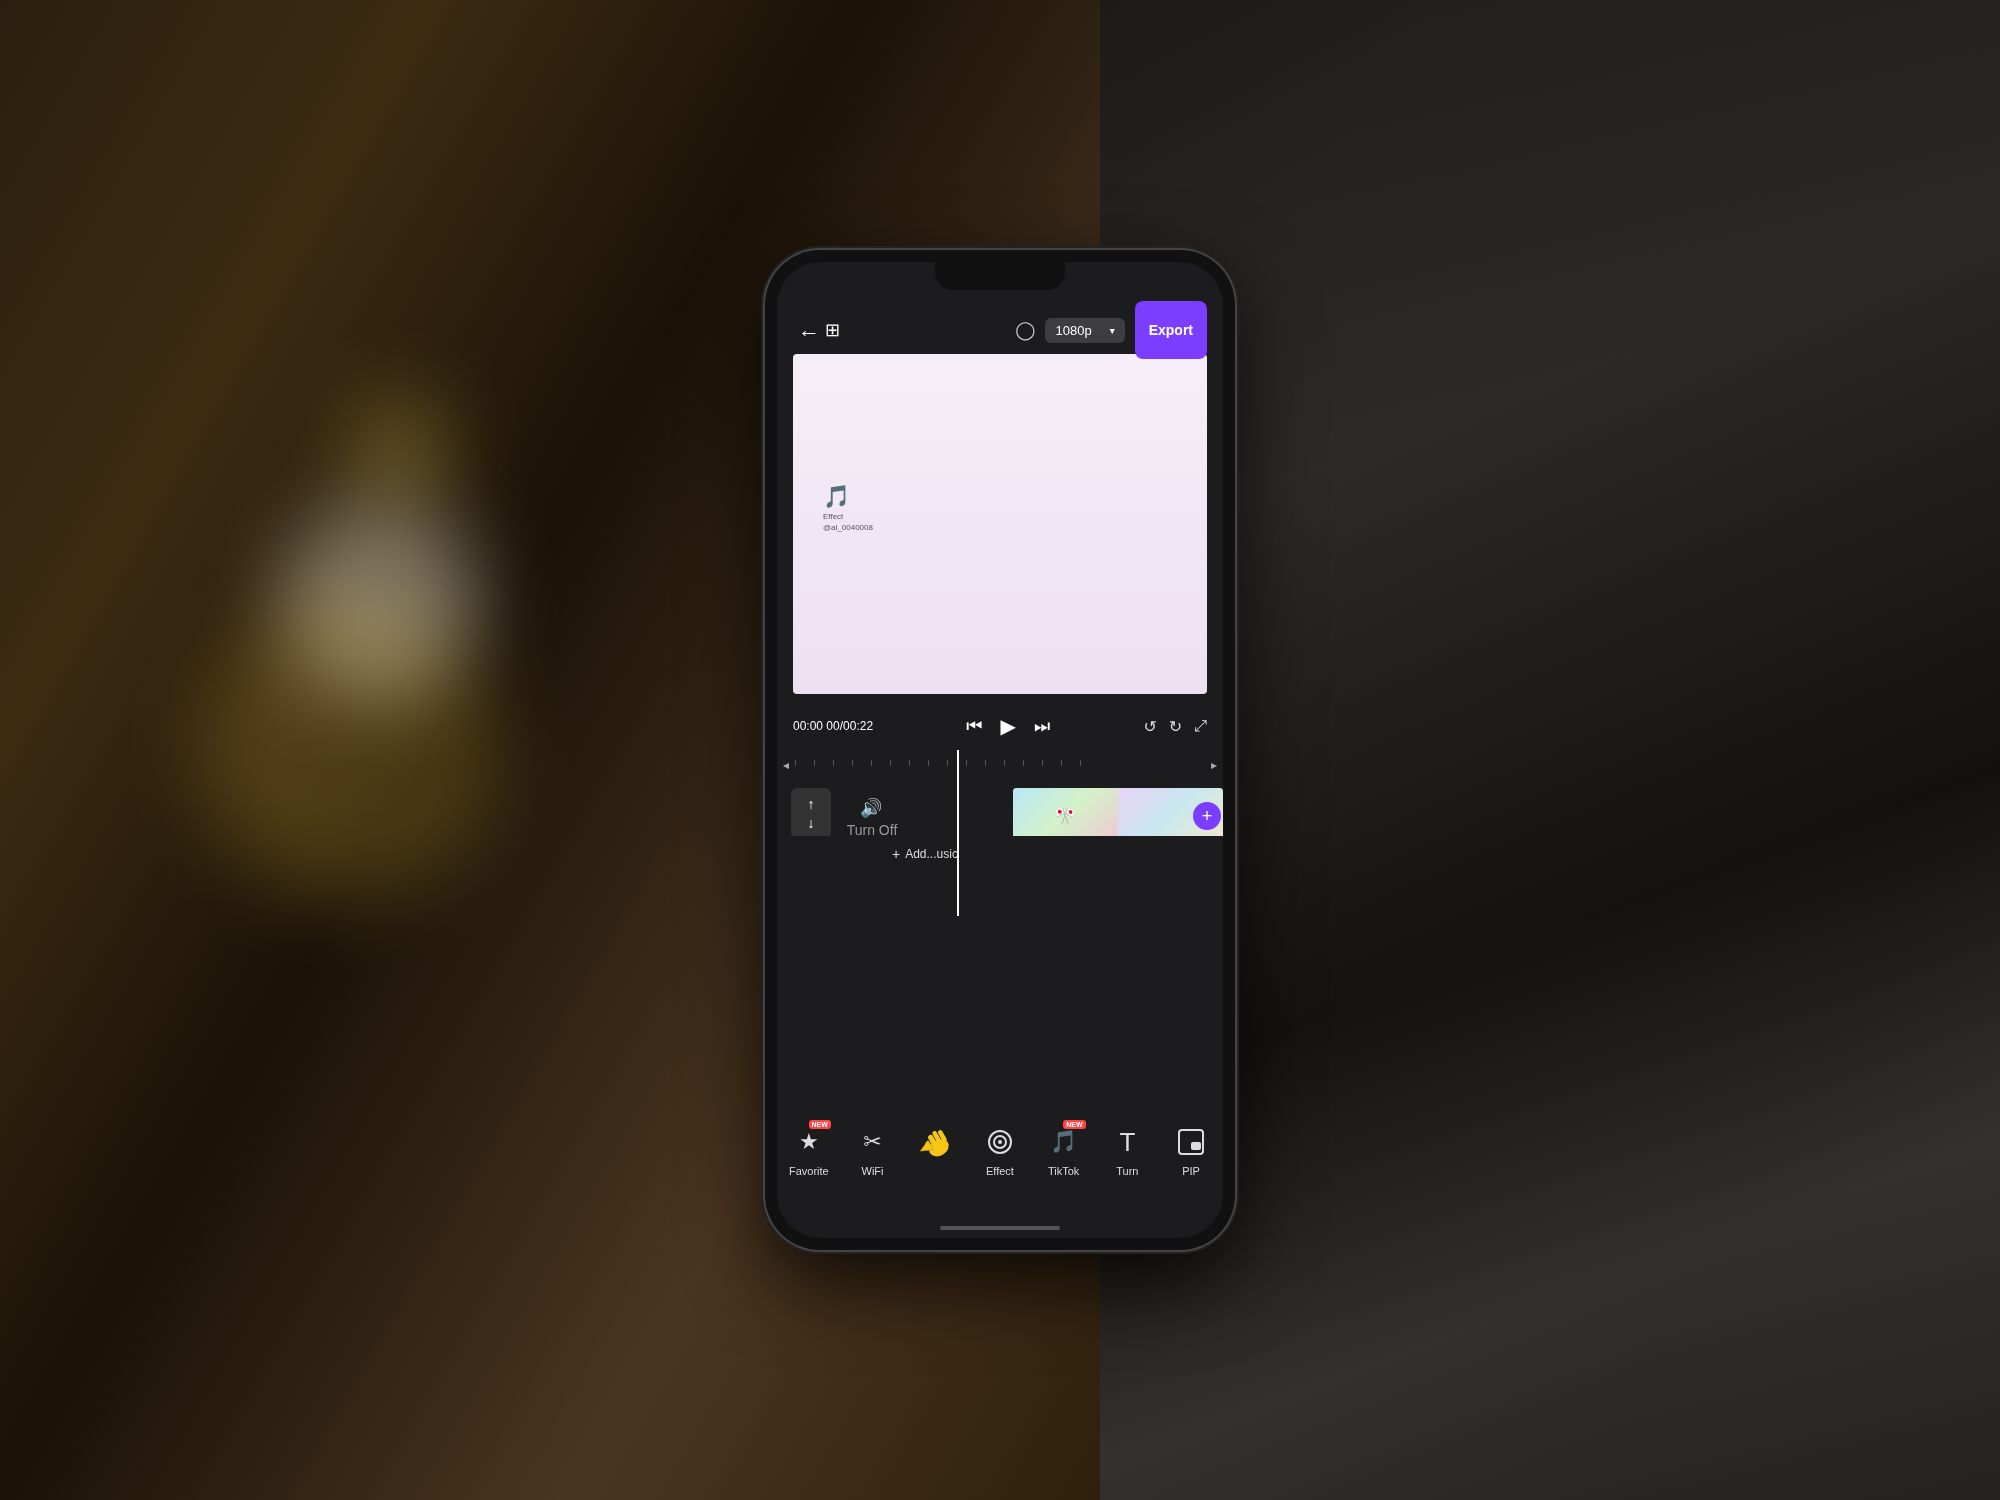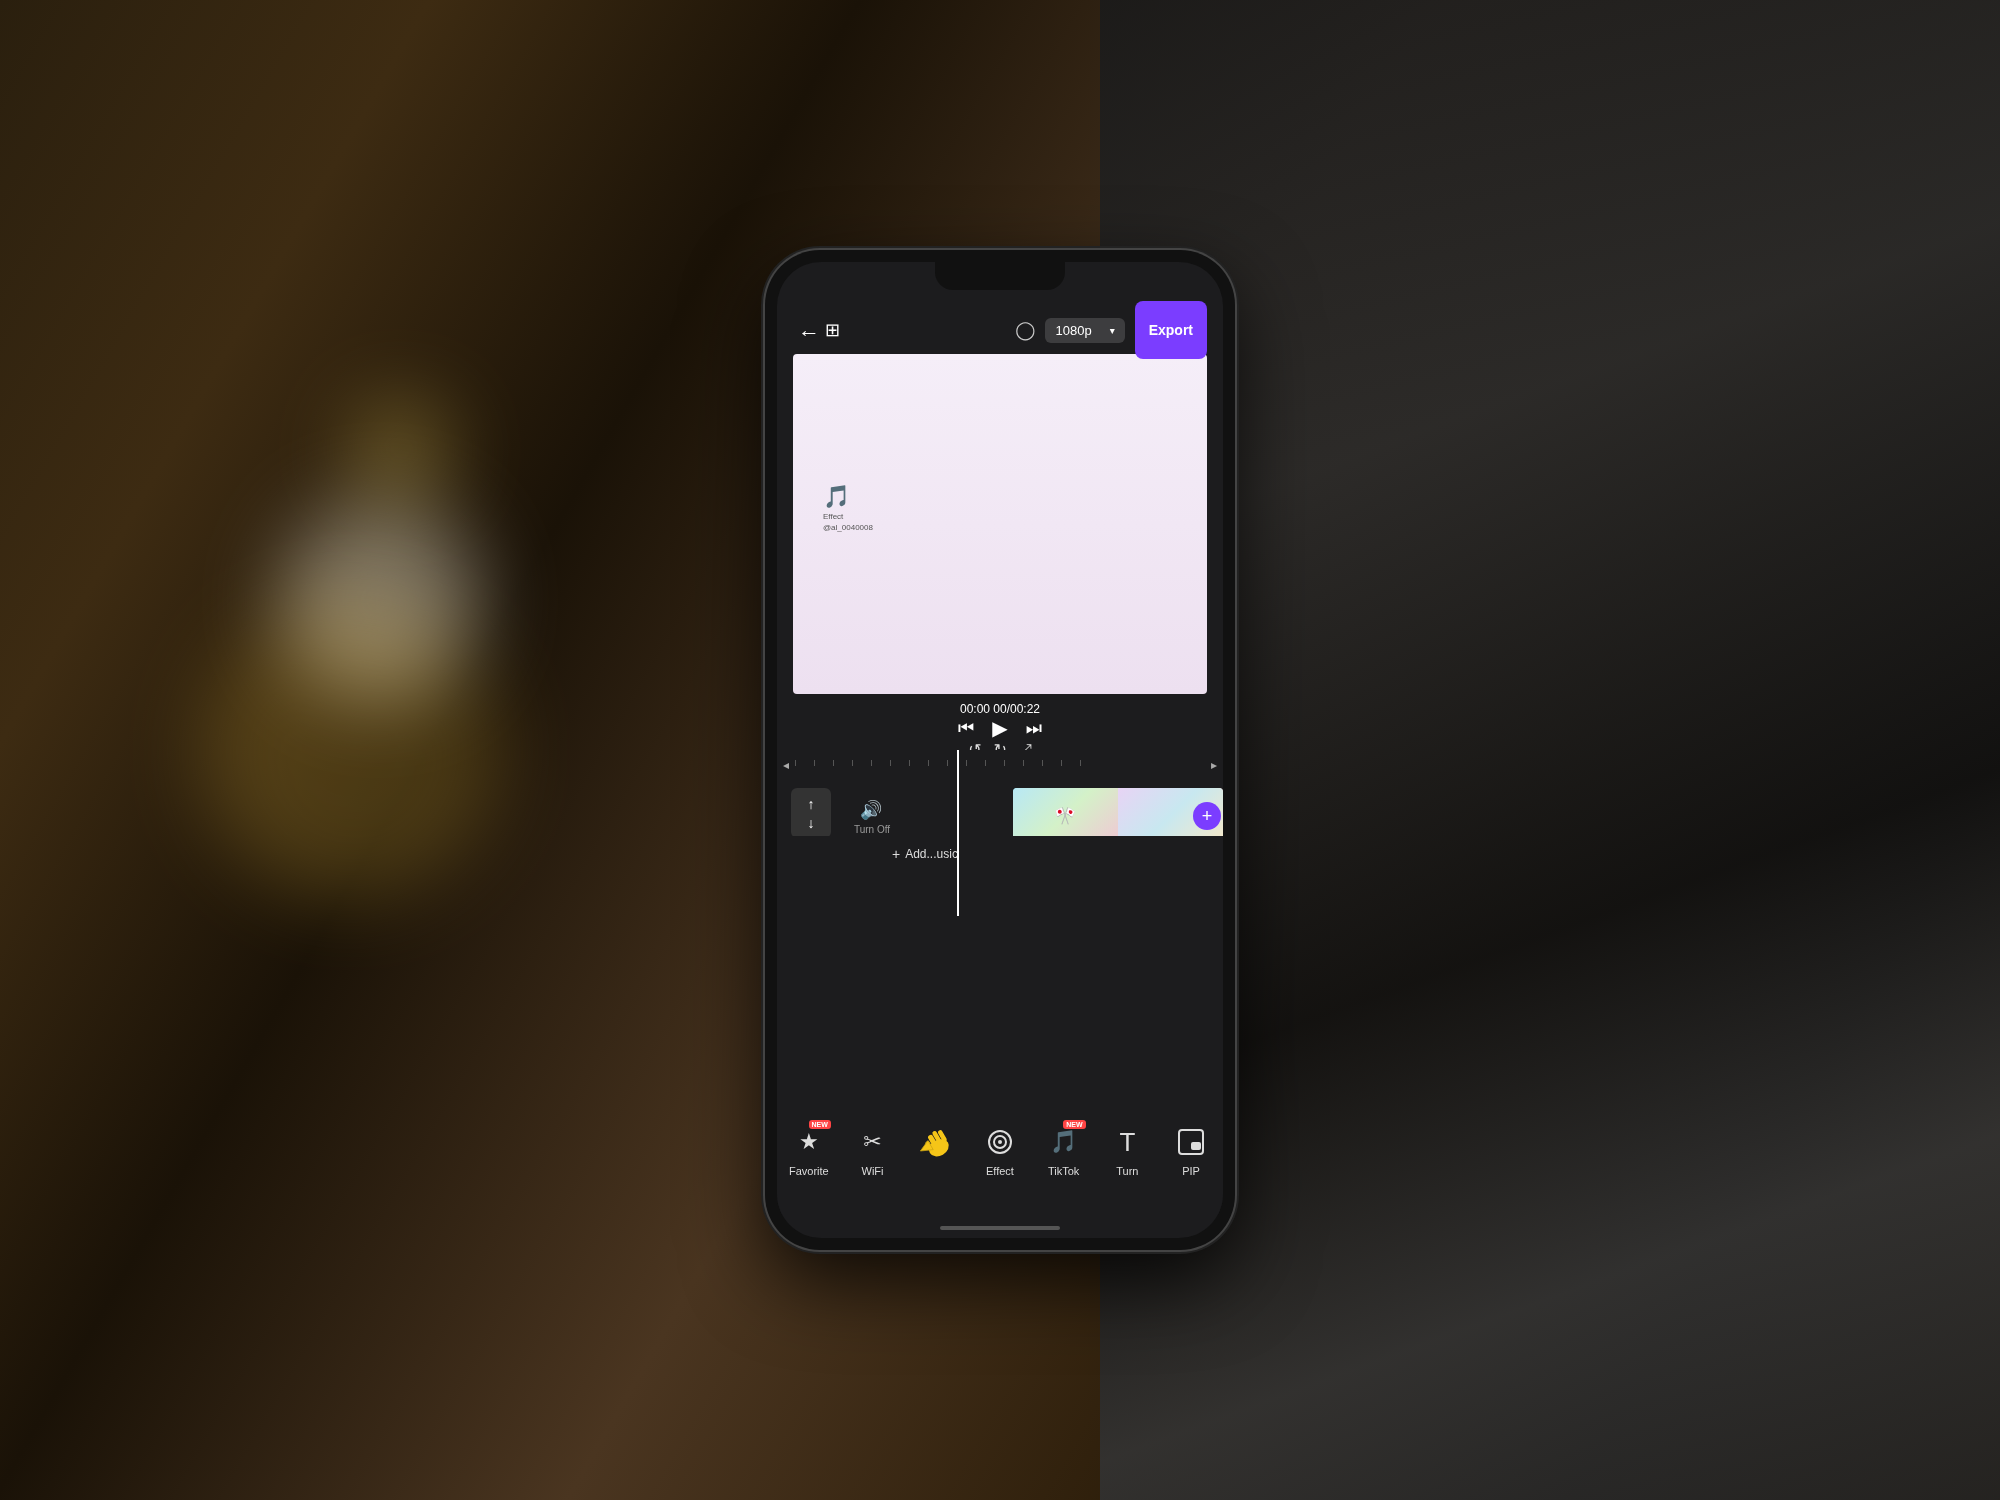--- a/index.html
+++ b/index.html
@@ -202,21 +202,20 @@
       position: absolute;
       top: 440px;
       left: 0;
       right: 0;
       height: 48px;
       background: #1c1c1e;
       display: flex;
       align-items: center;
       justify-content: space-between;
       padding: 0 16px;
-      flex-direction: column;
     }
     .time-display {
       color: #fff;
       font-size: 12px;
     }
     .control-buttons {
       display: flex;
       gap: 18px;
       align-items: center;
     }
@@ -328,21 +327,21 @@
       justify-content: center;
       width: 60px;
       height: 50px;
     }
     .audio-icon {
       color: #999;
       font-size: 18px;
     }
     .audio-label {
       color: #999;
-      font-size: 10px;
+      font-size: 14px;
       margin-top: 3px;
     }
 
     
     .video-clip {
       position: absolute;
       right: 0;
       top: 4px;
       width: 210px;
       height: 56px;

